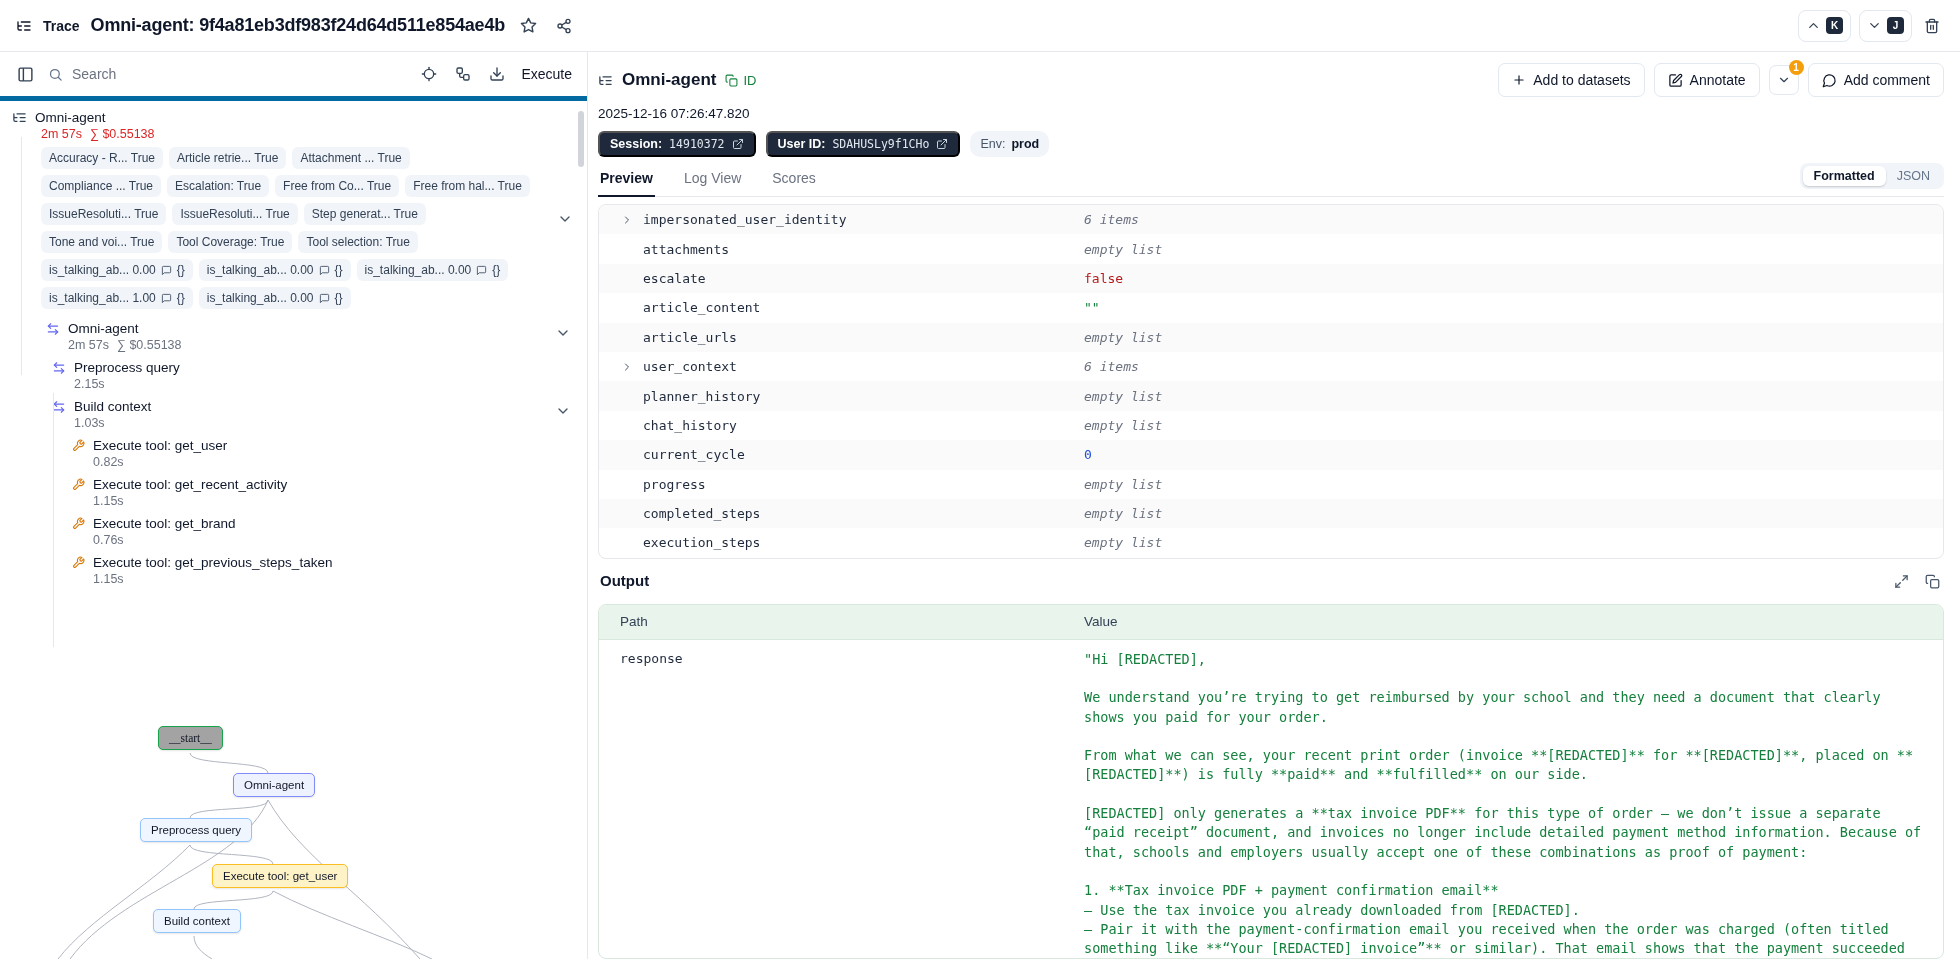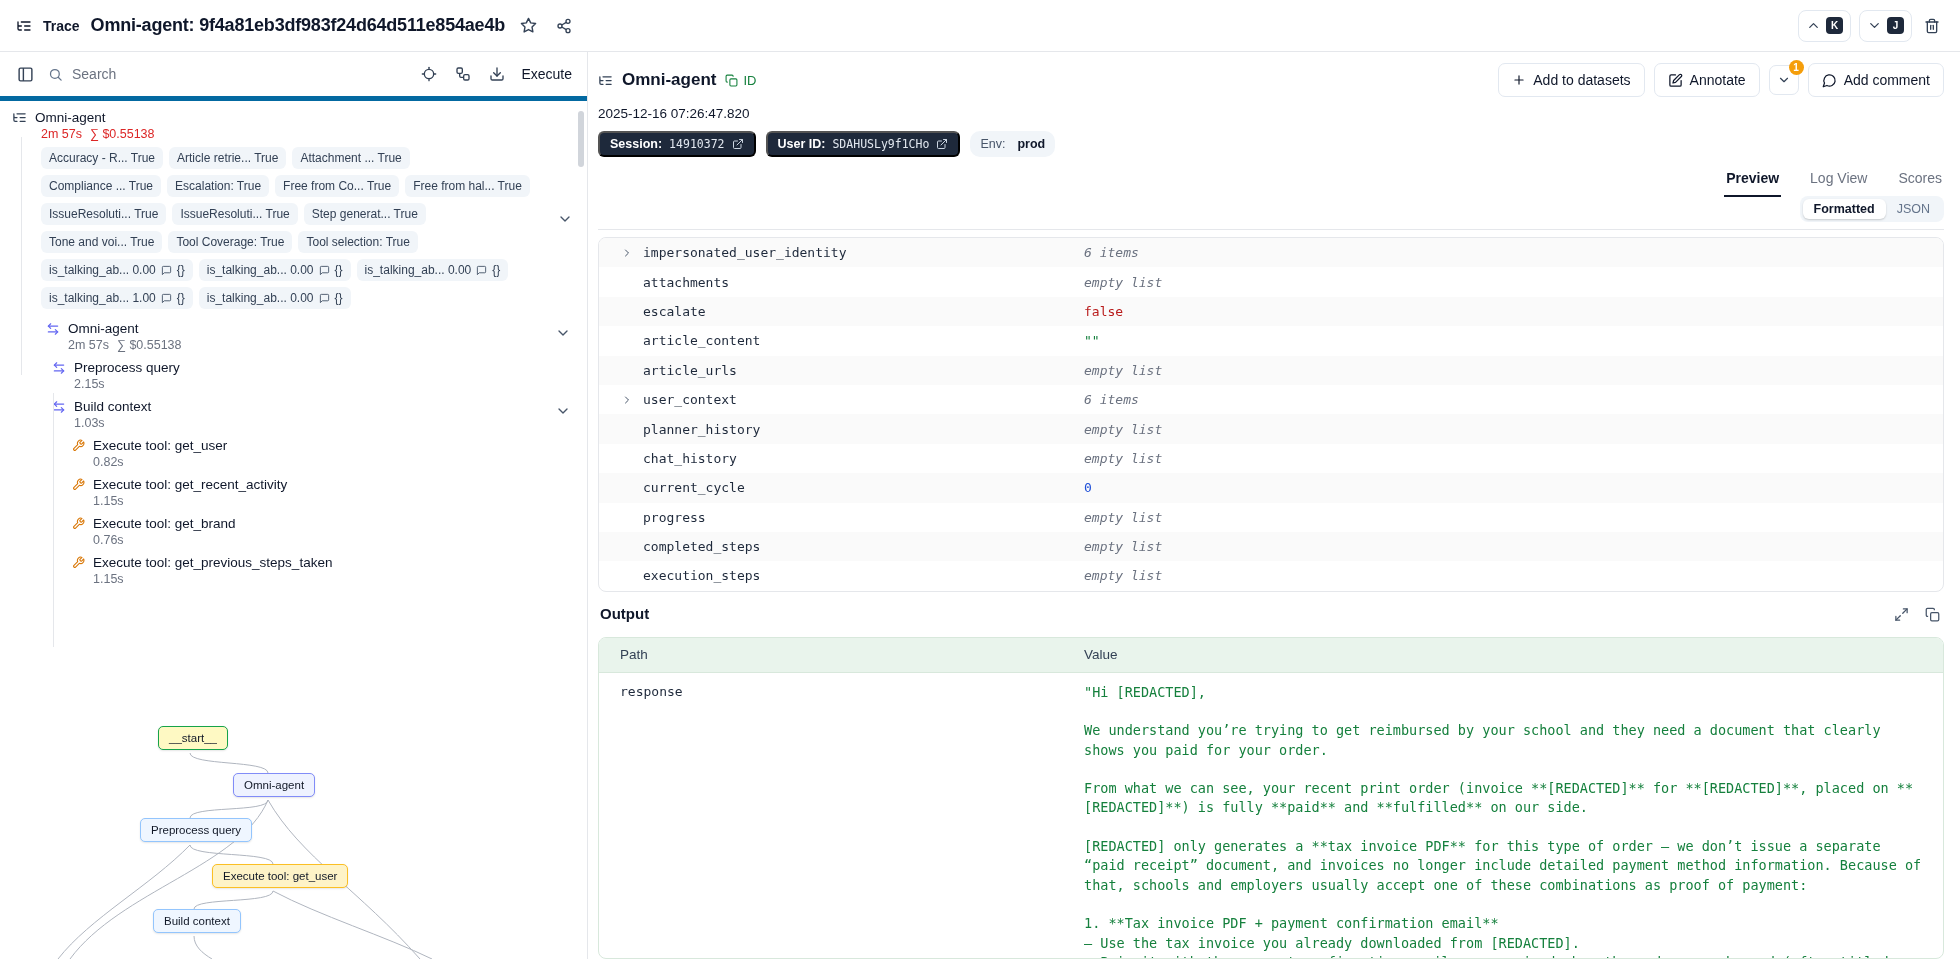--- a/index.html
+++ b/index.html
@@ -53,45 +53,45 @@
   .tree-col { flex:1; min-width:0; }
   .tree-col .lbl { font-size:13.5px; color:#0f172a; }
   .tree-col .meta { font-size:12.5px; color:#6b7280; margin-top:2px; display:flex; gap:8px; }
   .tree-chev { border:none; background:none; color:#475569; display:flex; padding:2px; margin-top:2px; }
   .scroll-thumb { position:absolute; right:3px; top:10px; width:6px; height:56px; border-radius:3px; background:#d1d5db; }
 
   
   .graph { position:relative; flex:1; min-height:0; overflow:hidden; }
   .graph svg.edges { position:absolute; inset:0; }
   .gnode { position:absolute; font-size:11.5px; padding:5px 10px; border-radius:5px; border:1.5px solid #94a3b8; background:#fff; white-space:nowrap; box-shadow:0 1px 2px rgba(0,0,0,.10); color:#111827; }
-  .gnode.start { border-color:#16a34a; background:#fef9c3; }
+  .gnode.start { border-color:#16a34a; background:#a3a3a3;font-family:Liberation Serif, serif; }
   .gnode.agent { border-color:#818cf8; background:#eef2ff; }
   .gnode.span  { border-color:#93c5fd; background:#eff6ff; }
   .gnode.tool  { border-color:#fbbf24; background:#fef3c7; }
 
   
   .main-header { margin-top:10px; height:36px; display:flex; align-items:center; gap:9px; }
   .main-title { font-size:17px; font-weight:700; }
   .id-chip { display:flex; align-items:center; gap:5px; border:none; background:none; color:#15803d; font-size:13px; font-weight:500; }
   .spacer { flex:1; }
   .btn { display:flex; align-items:center; gap:7px; height:34px; padding:0 13px; border:1px solid #e2e8f0; border-radius:7px; background:#fff; font-size:14px; color:#0f172a; }
   .mini-btn { position:relative; display:flex; align-items:center; justify-content:center; width:30px; height:30px; border:1px solid #e2e8f0; border-radius:7px; background:#fff; color:#334155; }
   .count-badge { position:absolute; top:-6px; right:-6px; min-width:15px; height:15px; border-radius:8px; background:#f59e0b; color:#fff; font-size:10px; font-weight:700; display:flex; align-items:center; justify-content:center; padding:0 3px; }
 
   .timestamp { margin-top:8px; font-size:13.5px; color:#0f172a; }
 
   .badge-row { margin-top:10px; display:flex; gap:10px; height:26px; }
   .pill-dark { display:flex; align-items:center; gap:7px; background:#1e293b; color:#fff; border-radius:6px; padding:0 10px; font-size:12.5px; font-weight:600; }
   .pill-dark .val { font-family:"DejaVu Sans Mono",monospace; font-weight:400; font-size:11.5px; color:#e2e8f0; }
   .pill-dark .ic { color:#cbd5e1; }
-  .pill-gray { display:flex; align-items:center; gap:12px; background:#f1f5f9; border-radius:10px; padding:9px 10px; font-size:12.5px; color:#475569; }
+  .pill-gray { display:flex; align-items:center; gap:6px; background:#f1f5f9; border-radius:10px; padding:9px 10px; font-size:12.5px; color:#475569; }
   .pill-gray b { color:#0f172a; font-weight:600; }
 
   
-  .tabs-row { margin-top:6px; display:flex; align-items:flex-end; justify-content:space-between; border-bottom:1px solid #e5e7eb;flex-direction:column; }
+  .tabs-row { margin-top:6px; display:flex; align-items:flex-end; justify-content:space-between; border-bottom:1px solid #e5e7eb; }
   .tabs { display:flex; gap:27px; }
   .tab { border:none; background:none; font-size:14px; color:#6b7280; padding:7px 2px 9px; border-bottom:2px solid transparent; margin-bottom:-1px; }
   .tab.active { color:#0f172a; font-weight:600; border-bottom-color:#0f172a; }
   .seg { display:flex; background:#f1f5f9; border-radius:8px; padding:3px; margin-bottom:7px; }
   .seg-opt { border:none; background:none; font-size:12.5px; color:#64748b; padding:3px 11px; border-radius:6px; }
   .seg-opt.active { background:#fff; color:#0f172a; font-weight:600; box-shadow:0 1px 2px rgba(0,0,0,.18); }
 
   
   .content { flex:1; min-height:0; overflow:hidden; padding-top:7px; display:flex; flex-direction:column; }
   .kv-table { border:1px solid #e5e7eb; border-radius:8px; overflow:hidden; flex:0 0 auto; }

